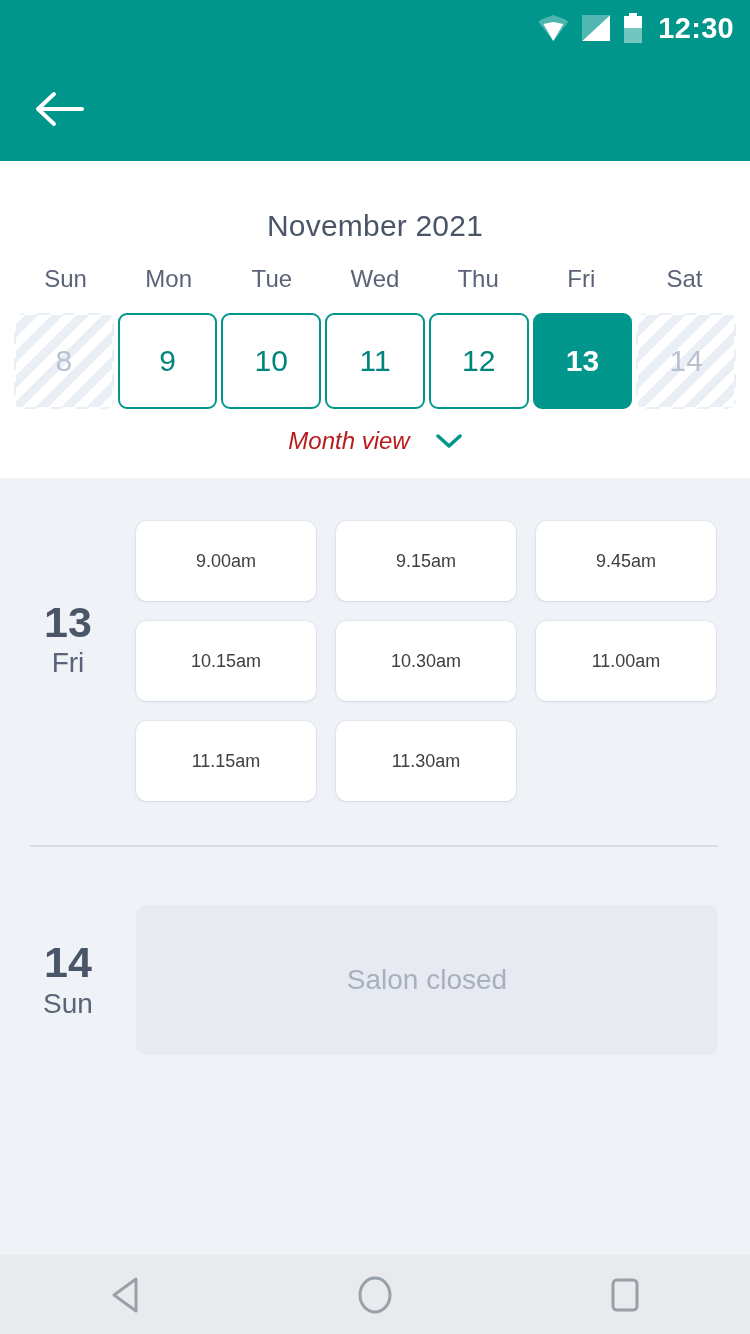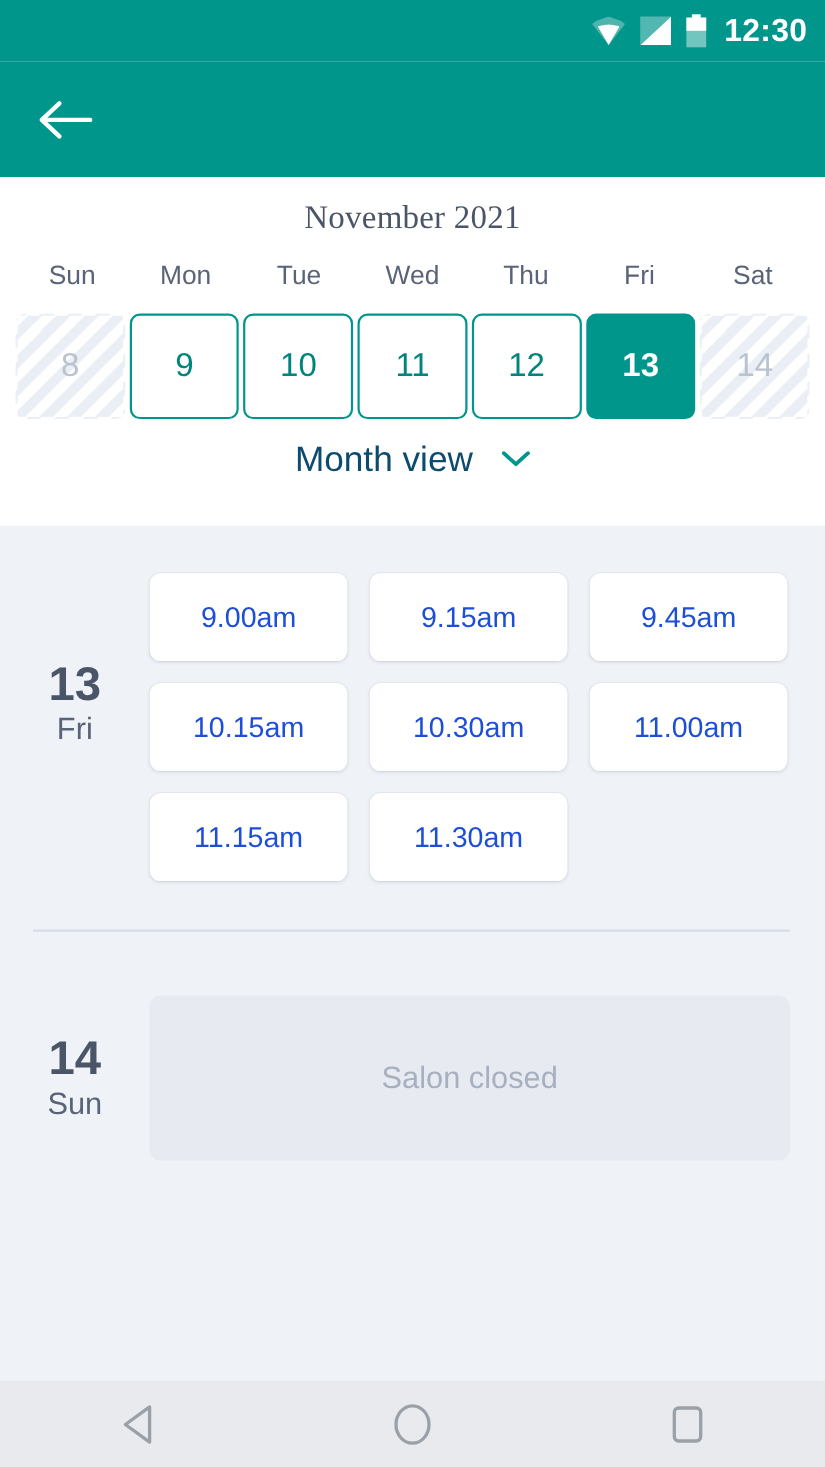--- a/index.html
+++ b/index.html
@@ -77,21 +77,21 @@
   }
 
   
   .calendar {
     position: absolute; top: 161px; left: 0;
     width: 750px; height: 317px;
     background: #ffffff;
   }
   .month-title {
     text-align: center; color: #4a5568;
-    font-size: 30px; padding-top: 20px; letter-spacing: 0.2px; font-family: Liberation Serif, serif;
+    font-size: 30px; padding-top: 48px; letter-spacing: 0.2px;
   }
   .weekrow-names {
     display: flex; margin-top: 22px;
     padding: 0 14px;
   }
   .weekrow-names > div {
     flex: 1; text-align: center;
     color: #5a6478; font-size: 24px;
   }
   .weekrow-days {
@@ -117,21 +117,21 @@
       repeating-linear-gradient(-45deg,
         rgba(255,255,255,0.85) 0px, rgba(255,255,255,0.85) 9px,
         #eaeff5 9px, #eaeff5 18px);
     border: 2px solid transparent;
   }
   .monthview {
     margin-top: 18px;
     display: flex; align-items: center; justify-content: center;
     gap: 26px; cursor: pointer;
   }
-  .monthview-label { color: #0c4a6e; font-size: 32px; }
+  .monthview-label { color: #b91c1c; font-size: 24px; font-style: italic; }
   .chev { width: 26px; height: 15px; }
 
   
   .content {
     position: absolute; top: 478px; left: 0;
     width: 750px; height: 777px;
     background: #eff2f7;
   }
   .dayblock { display: flex; }
   .daylabel {
@@ -147,21 +147,21 @@
 
   .slotgrid {
     flex: 1; display: flex; flex-wrap: wrap;
     gap: 20px 20px; padding: 43px 32px 0 0;
   }
   .slot {
     width: 180px; height: 80px; border-radius: 10px;
     background: #ffffff;
     box-shadow: 0 1px 3px rgba(70,90,120,0.10), 0 0 0 0.5px rgba(190,200,215,0.45);
     display: flex; align-items: center; justify-content: center;
-    font-size: 26px; color: #1d4ed8; cursor: pointer;
+    font-size: 18px; color: #404040; cursor: pointer;
   }
 
   .divider {
     height: 2px; background: #d7dde5;
     margin: 44px 32px 0 30px;
   }
 
   .closedblock { display: flex; margin-top: 58px; }
   .closedcard {
     flex: 1; margin-right: 32px; height: 150px;

